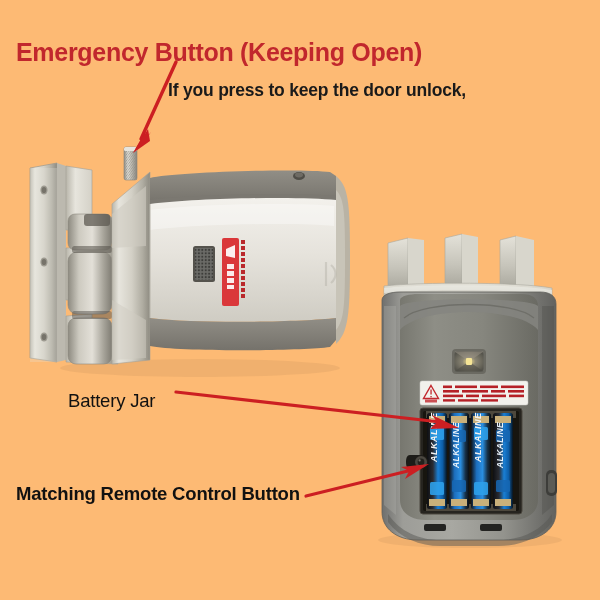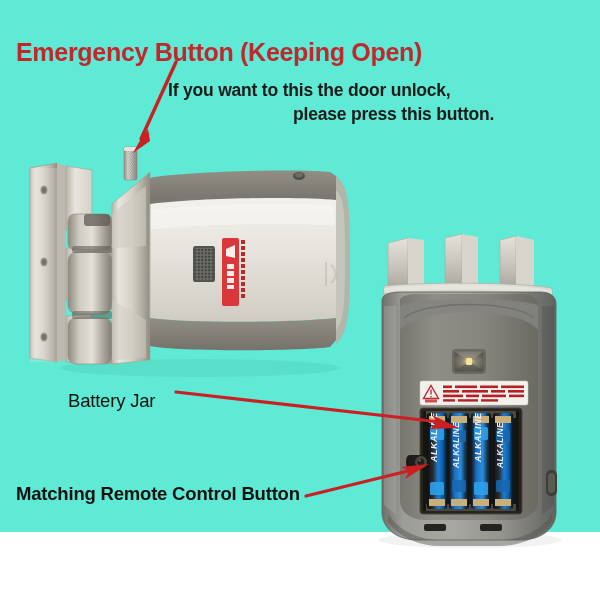--- a/index.html
+++ b/index.html
@@ -1,21 +1,21 @@
 <!DOCTYPE html>
 <html><head>
 <meta charset="utf-8">
 <style>
   html,body{margin:0;padding:0;background:#fff;}
   body{
     width:600px;height:600px;overflow:hidden;position:relative;
     font-family:"Liberation Sans", sans-serif;
     -webkit-font-smoothing:antialiased;
   }
-  #stage{position:absolute;inset:0;width:600px;height:532px;background:#5eead4;}
+  #stage{position:absolute;inset:0;width:600px;height:600px;background:#fdba74;}
 
   
   .callout{position:absolute;white-space:nowrap;}
   #title-emergency{
     left:16px; top:38px; font-size:25px; font-weight:bold;
     color:#c1272d; letter-spacing:-0.3px;
   }
   #sub-line-1{
     left:168px; top:80px; font-size:17.5px; font-weight:bold; color:#1a1a1a;
     letter-spacing:-0.2px;
@@ -373,21 +373,20 @@
       </g>
       <g>
         <line x1="306" y1="496" x2="412" y2="470" stroke="#cc1f22" stroke-width="3.2" stroke-linecap="round"></line>
         <path d="M429,464 L401,467 L409,471 L405,479 Z" fill="#cc1f22"></path>
       </g>
     </g>
   </svg>
 
   <div class="callout" id="title-emergency">Emergency Button (Keeping Open)</div>
 
-  <div class="callout" id="sub-line-1">If you want to this the door unlock,</div>
-
-  <div class="callout" id="sub-line-2">please press this button.</div>
+  <div class="callout" id="sub-line-1">If you press to keep the door unlock,</div>
+
 
   <div class="callout" id="label-battery">Battery Jar</div>
 
   <div class="callout" id="label-remote">Matching Remote Control Button</div>
 
 </div>
 
 </body></html>

